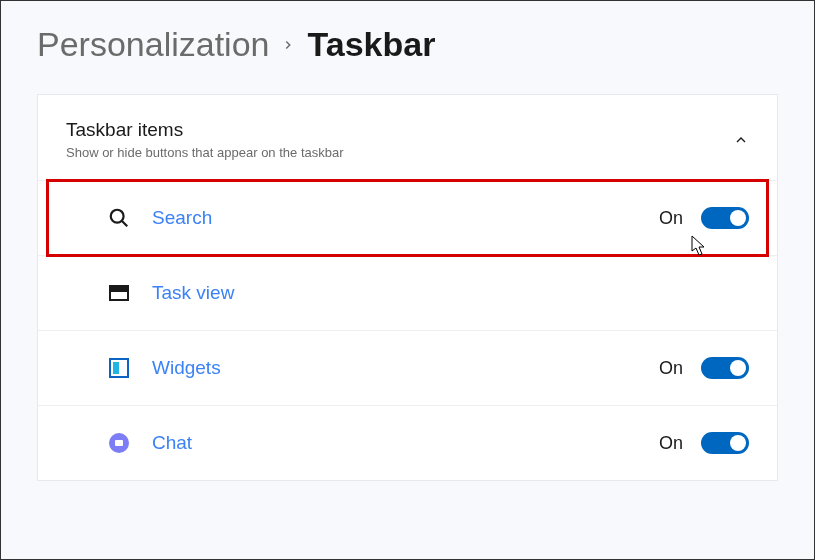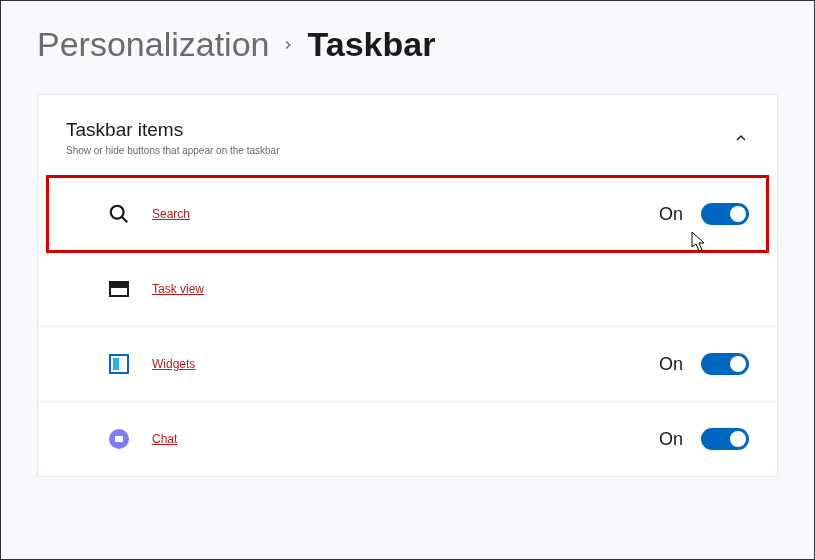--- a/index.html
+++ b/index.html
@@ -45,21 +45,21 @@
       padding: 24px 28px 20px 28px;
       border-bottom: 1px solid #eceef2;
     }
     .panel-header-text h2 {
       font-size: 19px;
       font-weight: 400;
       color: #1a1a1a;
       margin-bottom: 4px;
     }
     .panel-header-text p {
-      font-size: 10px;
+      font-size: 13px;
       color: #6b6b6b;
       font-weight: 400;
     }
     .chevron {
       width: 16px;
       height: 16px;
       display: flex;
       align-items: center;
       justify-content: center;
     }
@@ -79,23 +79,22 @@
     }
     .row-icon {
       width: 22px;
       height: 22px;
       display: flex;
       align-items: center;
       justify-content: center;
       flex-shrink: 0;
     }
     .row-label {
-      font-size: 12px;
-      color: #b91c1c;
-      text-decoration: underline;
+      font-size: 19px;
+      color: #3b82f6;
     }
     .row-right {
       display: flex;
       align-items: center;
       gap: 18px;
       text-align: right;
     }
     .state-label {
       font-size: 18px;
       color: #1a1a1a;

